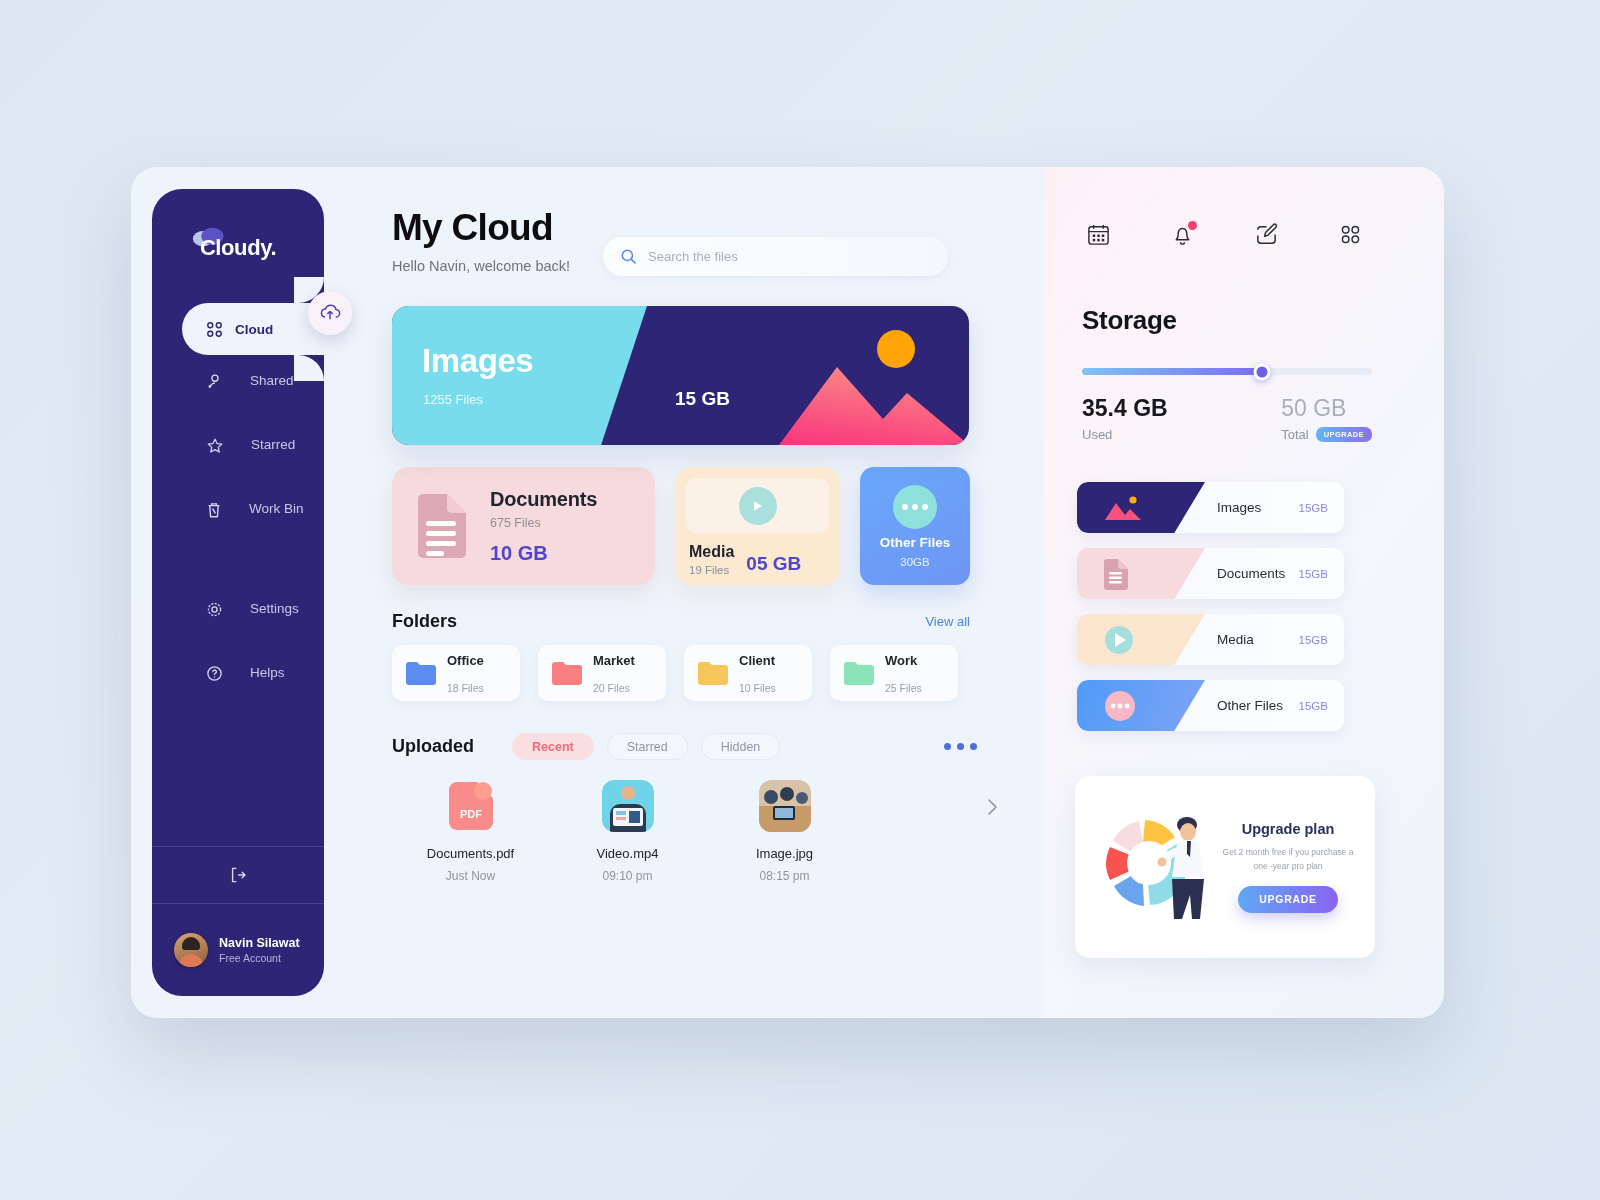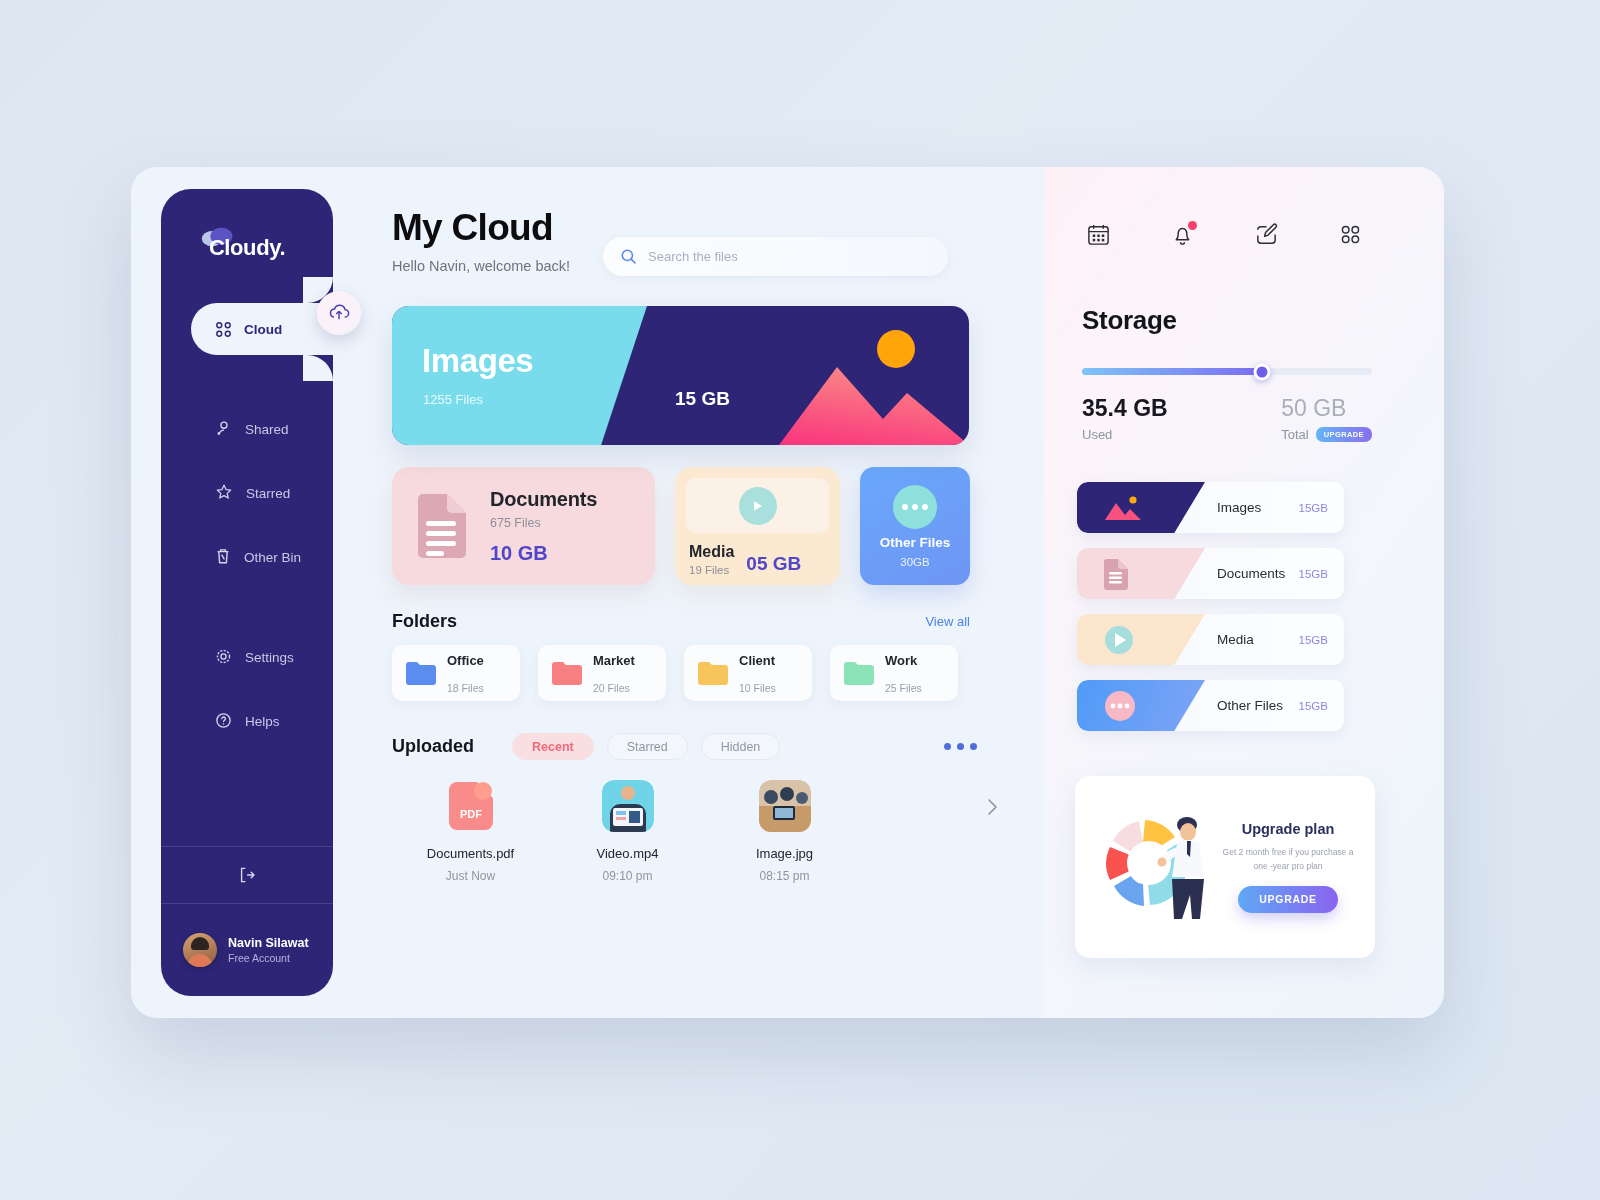--- a/index.html
+++ b/index.html
@@ -14,21 +14,21 @@
   .app {
     position:absolute; left:131px; top:167px;
     width:1313px; height:851px;
     background:#eef4fb;
     border-radius:26px;
     box-shadow:0 34px 80px rgba(70,90,130,.18);
     display:flex; overflow:hidden;
   }
 
   
-  .sidebar-wrap { position:relative; width:210px; flex:none; padding:22px 0 0 30px; }
+  .sidebar-wrap { position:relative; width:210px; flex:none; padding:22px 0 0 21px; }
   .sidebar {
     position:relative; width:172px; height:807px;
     background:#2e2577; border-radius:30px;
     display:flex; flex-direction:column;
   }
   .logo-area { height:110px; display:flex; align-items:center; justify-content:center; padding-top:8px; }
   .logo { display:flex; align-items:center; position:relative; }
   .logo-cloud { position:absolute; left:-8px; top:-10px; width:34px; height:24px; }
   .logo-text { font-size:22px; font-weight:bold; color:#fff; letter-spacing:-.4px; position:relative; z-index:2; }
 
@@ -57,21 +57,21 @@
     border-bottom-right-radius:26px;
   }
   .notch-bot { top:52px; }
   .notch-bot::after {
     content:""; position:absolute; inset:0; background:#eef4fb;
     border-top-right-radius:26px;
   }
 
   .nav-list { margin-top:14px; display:flex; flex-direction:column; }
   .nav-item {
-    height:64px; display:flex; align-items:flex-end; gap:13px; padding-left:54px;
+    height:64px; display:flex; align-items:flex-start; gap:27px; padding-left:54px;
     color:#d9d5ef; font-size:13.5px;
   }
   .nav-item span { opacity:.92; }
   .nav-gap { height:36px; }
 
   .sidebar-spacer { flex:1; }
   .logout-row {
     height:58px; border-top:1px solid rgba(255,255,255,.13);
     border-bottom:1px solid rgba(255,255,255,.13);
     display:flex; align-items:center; justify-content:center;
@@ -326,21 +326,21 @@
             <path d="M10 2.4l2.3 4.9 5.2.6-3.9 3.6 1.1 5.2-4.7-2.7-4.7 2.7 1.1-5.2L2.5 7.9l5.2-.6z" stroke-linejoin="round"></path>
           </svg>
           <span>Starred</span>
         </div>
         <div class="nav-item">
           <svg width="16" height="18" viewBox="0 0 16 18" fill="none" stroke="#d9d5ef" stroke-width="1.4">
             <path d="M2.6 4.6h10.8M5.6 4.6V2.9h4.8v1.7"></path>
             <path d="M3.8 4.6l.8 11.2h6.8l.8-11.2" stroke-linejoin="round"></path>
             <path d="M6.6 7.6l2.8 4.8"></path>
           </svg>
-          <span>Other Bin</span>
+          <span>Work Bin</span>
         </div>
 
         <div class="nav-gap"></div>
 
         <div class="nav-item">
           <svg width="17" height="17" viewBox="0 0 18 18" fill="none" stroke="#d9d5ef" stroke-width="1.4">
             <circle cx="9" cy="9" r="6.4" stroke-dasharray="2.2 1.5"></circle>
             <circle cx="9" cy="9" r="2.7"></circle>
           </svg>
           <span>Settings</span>

